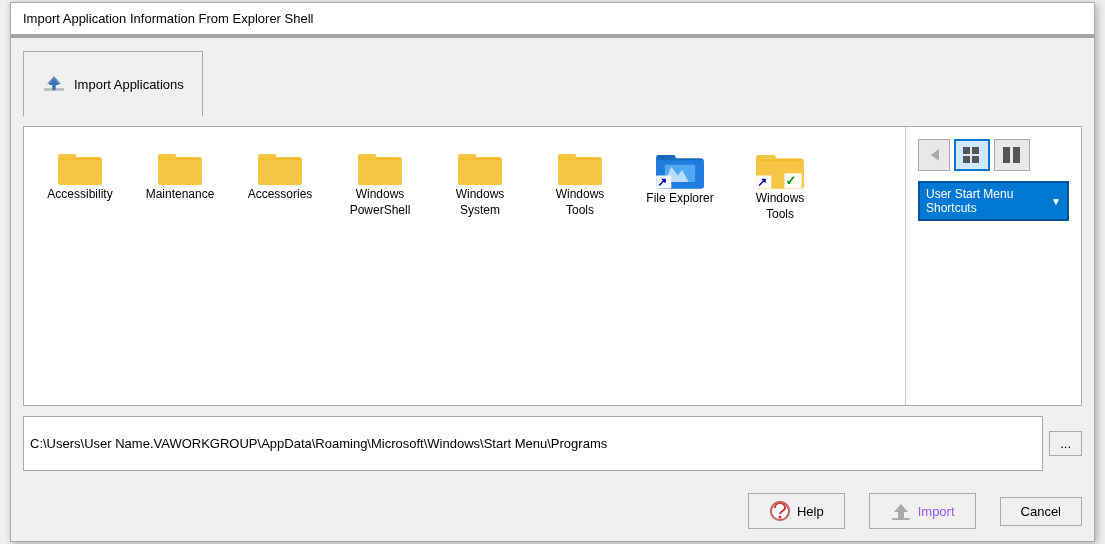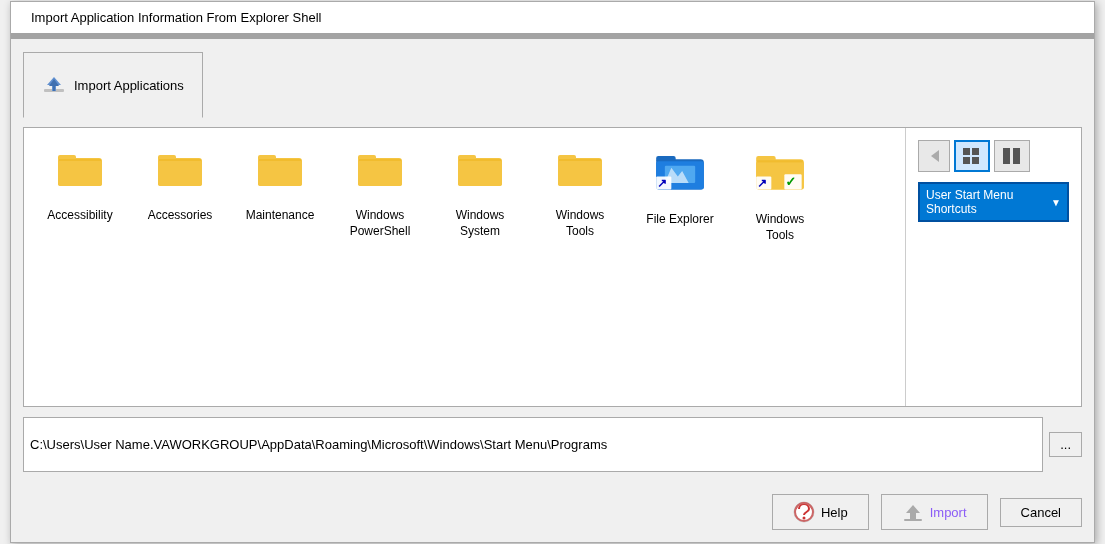--- a/index.html
+++ b/index.html
@@ -18,22 +18,22 @@
       background: #f0f0f0;
       border: 1px solid #aaa;
       box-shadow: 2px 2px 8px rgba(0,0,0,0.3);
       width: 1085px;
       min-height: 520px;
       display: flex;
       flex-direction: column;
     }
     .title-bar {
       background: #fff;
-      border-bottom: 6px solid #a3a3a3;
-      padding: 8px 20px;
+      border-bottom: 4px solid #a3a3a3;
+      padding: 8px 12px;
       font-size: 13px;
       color: #000;
     }
     .dialog-body {
       padding: 12px;
       flex: 1;
       display: flex;
       flex-direction: column;
       gap: 10px;
     }
@@ -88,21 +88,21 @@
       padding: 4px;
     }
     .folder-icon {
       width: 48px;
       height: 40px;
       position: relative;
     }
     .folder-label {
       text-align: center;
       font-size: 12px;
-      margin-top: 20px;
+      margin-top: 0;
       line-height: 1.3;
     }
     .right-panel {
       width: 176px;
       padding: 12px;
       display: flex;
       flex-direction: column;
       gap: 10px;
       border-left: 1px solid #ccc;
     }
@@ -161,21 +161,21 @@
       padding: 4px 10px;
       border: 1px solid #aaa;
       background: #f0f0f0;
       cursor: pointer;
       font-size: 13px;
     }
     .footer {
       display: flex;
       justify-content: flex-end;
       align-items: center;
-      gap: 12px;
+      gap: 24px;
       padding: 10px 12px 12px;
     }
     .footer-btn {
       padding: 6px 20px;
       border: 1px solid #aaa;
       background: #f0f0f0;
       cursor: pointer;
       font-size: 13px;
       display: flex;
       align-items: center;
@@ -226,31 +226,31 @@
             <span class="folder-label">Accessibility</span>
           </div>
 
           <div class="folder-item">
             <svg class="folder-icon" viewBox="0 0 48 40">
               <rect x="2" y="10" width="44" height="28" rx="3" class="folder-body"></rect>
               <rect x="2" y="7" width="18" height="6" rx="2" class="folder-tab"></rect>
               <rect x="2" y="12" width="44" height="26" rx="2" class="folder-body"></rect>
               <rect x="3" y="11" width="42" height="2" class="folder-dark" opacity="0.3"></rect>
             </svg>
+            <span class="folder-label">Maintenance</span>
+          </div>
+
+          <div class="folder-item">
+            <svg class="folder-icon" viewBox="0 0 48 40">
+              <rect x="2" y="10" width="44" height="28" rx="3" class="folder-body"></rect>
+              <rect x="2" y="7" width="18" height="6" rx="2" class="folder-tab"></rect>
+              <rect x="2" y="12" width="44" height="26" rx="2" class="folder-body"></rect>
+              <rect x="3" y="11" width="42" height="2" class="folder-dark" opacity="0.3"></rect>
+            </svg>
             <span class="folder-label">Accessories</span>
-          </div>
-
-          <div class="folder-item">
-            <svg class="folder-icon" viewBox="0 0 48 40">
-              <rect x="2" y="10" width="44" height="28" rx="3" class="folder-body"></rect>
-              <rect x="2" y="7" width="18" height="6" rx="2" class="folder-tab"></rect>
-              <rect x="2" y="12" width="44" height="26" rx="2" class="folder-body"></rect>
-              <rect x="3" y="11" width="42" height="2" class="folder-dark" opacity="0.3"></rect>
-            </svg>
-            <span class="folder-label">Maintenance</span>
           </div>
 
 
           <div class="folder-item">
             <svg class="folder-icon" viewBox="0 0 48 40">
               <rect x="2" y="10" width="44" height="28" rx="3" class="folder-body"></rect>
               <rect x="2" y="7" width="18" height="6" rx="2" class="folder-tab"></rect>
               <rect x="2" y="12" width="44" height="26" rx="2" class="folder-body"></rect>
               <rect x="3" y="11" width="42" height="2" class="folder-dark" opacity="0.3"></rect>
             </svg>

